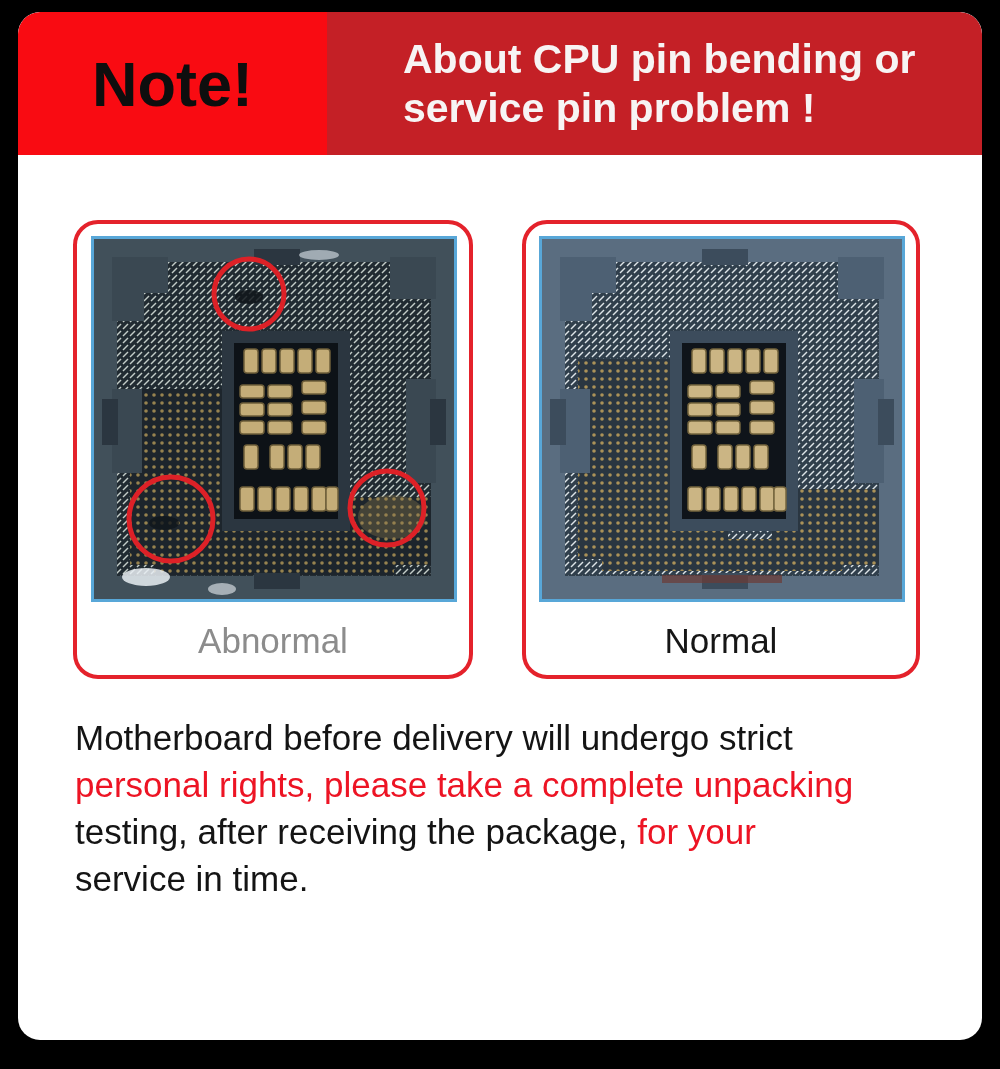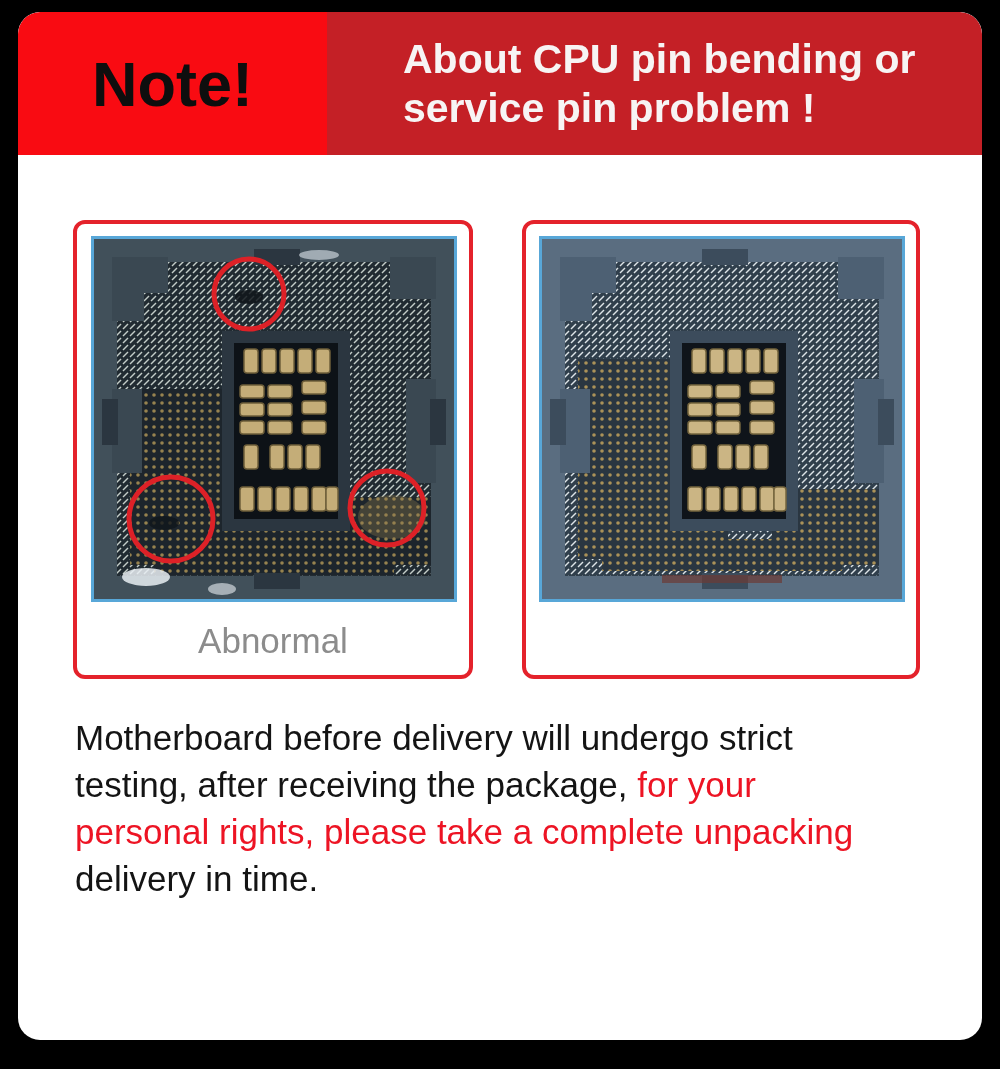--- a/index.html
+++ b/index.html
@@ -29,21 +29,21 @@
     display:flex;flex-direction:column;justify-content:center;
     padding-left:76px;border-top-right-radius:22px;
   }
   .banner-title .tline{
     color:var(--title-text,#fff);font-size:41px;font-weight:700;
     line-height:49px;white-space:nowrap;
   }
   
   .panel{
     position:absolute;top:208px;height:459px;box-sizing:border-box;
-    border:4px solid var(--panel-border,#e4222b);border-radius:12px;
+    border:4px solid var(--panel-border,#e4222b);border-radius:25px;
     background:#fff;
   }
   .panel-abnormal{left:55px;width:400px;}
   .panel-normal{left:504px;width:398px;}
   .photo{
     position:absolute;width:360px;height:360px;
     border:3px solid var(--photo-border,#58a7d8);
     box-sizing:content-box;background:#2d3a44;
   }
   .panel-abnormal .photo{left:14px;top:12px;}
@@ -208,22 +208,23 @@
           <rect x="146" y="248" width="14" height="24" rx="3"></rect>
             <rect x="164" y="248" width="14" height="24" rx="3"></rect>
             <rect x="182" y="248" width="14" height="24" rx="3"></rect>
             <rect x="200" y="248" width="14" height="24" rx="3"></rect>
             <rect x="218" y="248" width="14" height="24" rx="3"></rect>
             <rect x="232" y="248" width="12" height="24" rx="3"></rect>
         </g>
         <rect x="120" y="336" width="120" height="8" fill="#6b3a34" opacity="0.7"></rect>
       </svg>
     </div>
+    <div class="panel-label">Normal</div>
   </div>
 
   <div class="description">
       <div class="para-line"><span class="seg">Motherboard before delivery will undergo strict</span></div>
+      <div class="para-line"><span class="seg red">personal rights, please take a complete unpacking</span></div>
       <div class="para-line"><span class="seg">testing, after receiving the package, </span><span class="seg red">for your</span></div>
-      <div class="para-line"><span class="seg red">personal rights, please take a complete unpacking</span></div>
-      <div class="para-line"><span class="seg">delivery in time.</span></div>
+      <div class="para-line"><span class="seg">service in time.</span></div>
     </div>
 
 </div>
 
 </body></html>

